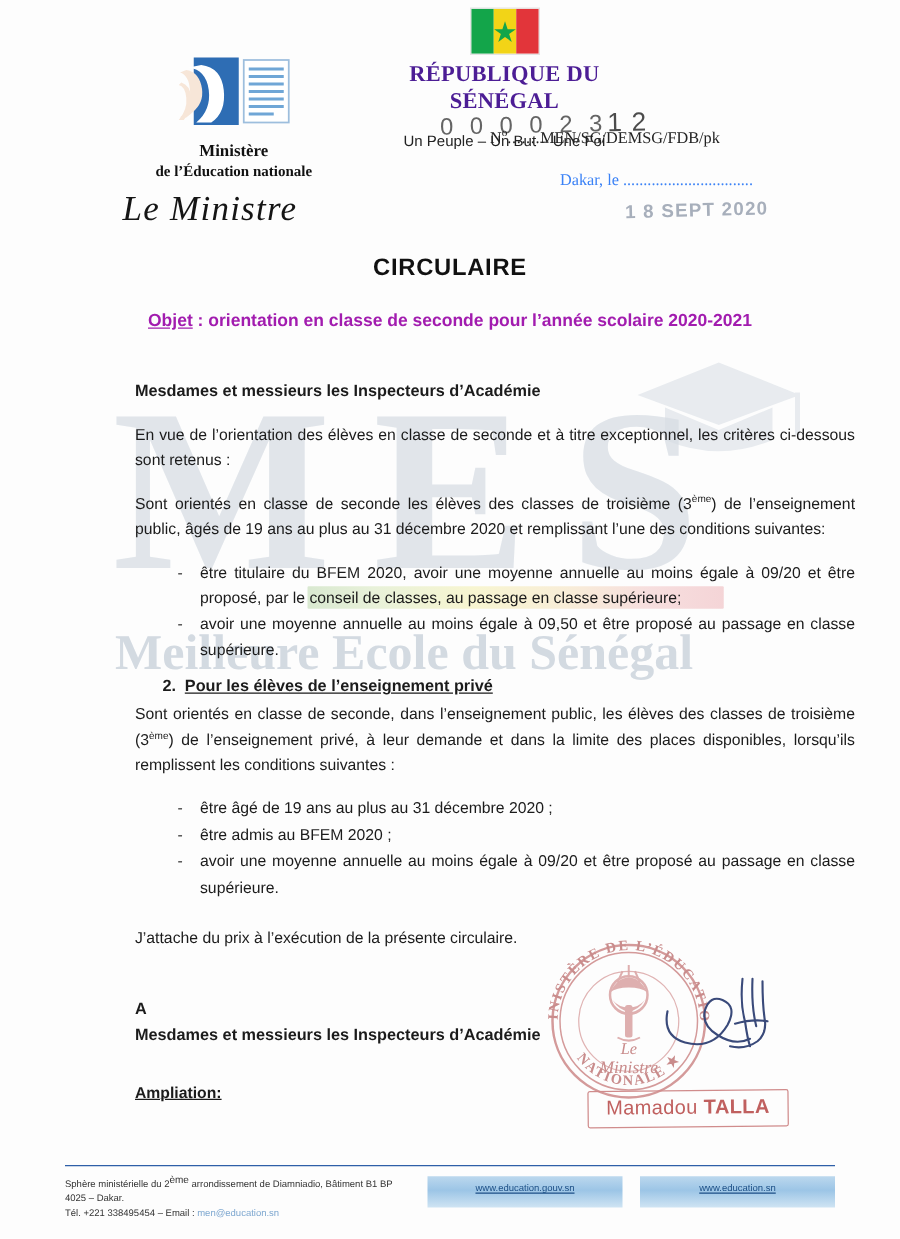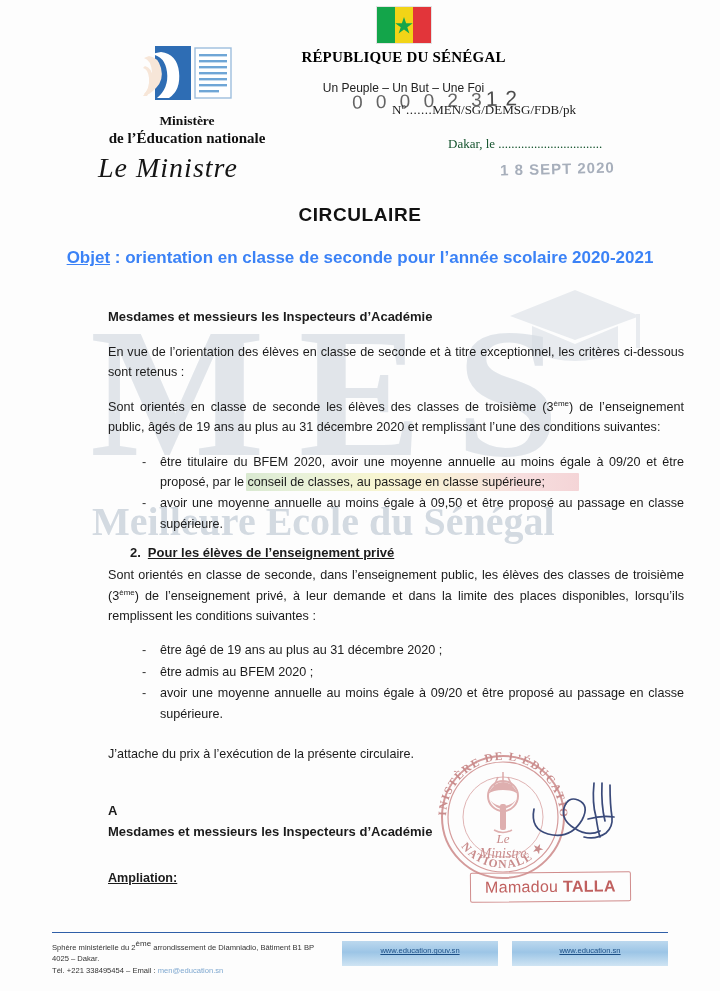--- a/index.html
+++ b/index.html
@@ -38,59 +38,59 @@
   }
 
   
   .content{position:relative;z-index:3;}
 
   
   .header{position:relative;height:190px;}
   .logo-box{position:absolute;left:96px;top:44px;width:182px;text-align:center;}
   .logo-img{width:92px;height:62px;margin:0 auto;display:block;}
   .logo-t1{font-family:"Liberation Serif",serif;font-weight:700;font-size:13.5px;color:#111;margin-top:7px;}
-  .logo-t2{font-family:"Liberation Serif",serif;font-weight:700;font-size:15px;color:#111;margin-top:1px;}
+  .logo-t2{font-family:"Liberation Serif",serif;font-weight:700;font-size:12px;color:#111;margin-top:1px;}
 
   .rep-box{position:absolute;left:296px;top:6px;width:215px;text-align:center;}
   .flag{width:54px;height:36px;margin:0 auto 5px;display:block;border:1px solid #e3e3e3;}
-  .rep-t1{font-family:"Liberation Serif",serif;font-weight:700;font-size:15px;letter-spacing:.2px;color:#000000;}
+  .rep-t1{font-family:"Liberation Serif",serif;font-weight:700;font-size:18px;letter-spacing:.2px;color:#4c1d95;}
   .rep-t2{font-size:12px;color:#222;margin-top:15px;}
 
   .numline{position:absolute;left:392px;top:101px;font-family:"Liberation Serif",serif;font-size:13px;color:#222;white-space:nowrap;}
   .numline .sup{font-size:9px;vertical-align:super;}
   .dots{letter-spacing:.5px;}
   .stamp-num{
     position:absolute;left:352px;top:88px;
     font-family:"Liberation Sans",sans-serif;
     font-size:19px;letter-spacing:4px;color:#4a4a4a;opacity:.85;
     transform:rotate(-1.2deg);
   }
   .stamp-num .big{font-size:21px;letter-spacing:1px;color:#2e2e2e;}
 
-  .dakar{position:absolute;left:448px;top:136px;font-family:"Liberation Serif",serif;font-size:13px;color:#14532d;white-space:nowrap;}
+  .dakar{position:absolute;left:448px;top:136px;font-family:"Liberation Serif",serif;font-size:13px;color:#3b82f6;white-space:nowrap;}
   .datestamp{
     position:absolute;left:500px;top:160px;
     font-family:"Liberation Sans",sans-serif;font-size:15px;font-weight:700;
     color:#8b95a6;opacity:.75;letter-spacing:1px;transform:rotate(-1.5deg);
     white-space:nowrap;
   }
   .ministre-script{
     position:absolute;left:98px;top:152px;
     font-family:"Liberation Serif",serif;
     font-style:italic;font-size:28px;color:#151515;
     letter-spacing:1px;
   }
 
   
   .circulaire{
     text-align:center;font-size:19px;font-weight:700;letter-spacing:.6px;
     color:#111;margin:14px 0 0;
   }
   .objet{
-    text-align:center;font-size:17px;font-weight:700;color:#3b82f6;margin-top:22px;
+    text-align:center;font-size:14px;font-weight:700;color:#a21caf;margin-top:22px;
   }
   .objet u{text-decoration:underline;}
 
   
   .body{padding:0 36px 0 108px;margin-top:38px;font-size:12.6px;line-height:1.62;color:#1b1b1b;}
   .salut{font-weight:700;font-size:13px;margin-bottom:15px;}
   .para{text-align:justify;margin:0 0 14px 0;}
   .sec-head{font-weight:700;font-size:13px;margin:2px 0 2px 22px;}
   .sec-head .num{margin-right:7px;}
   .sec-head u{text-decoration:underline;}

